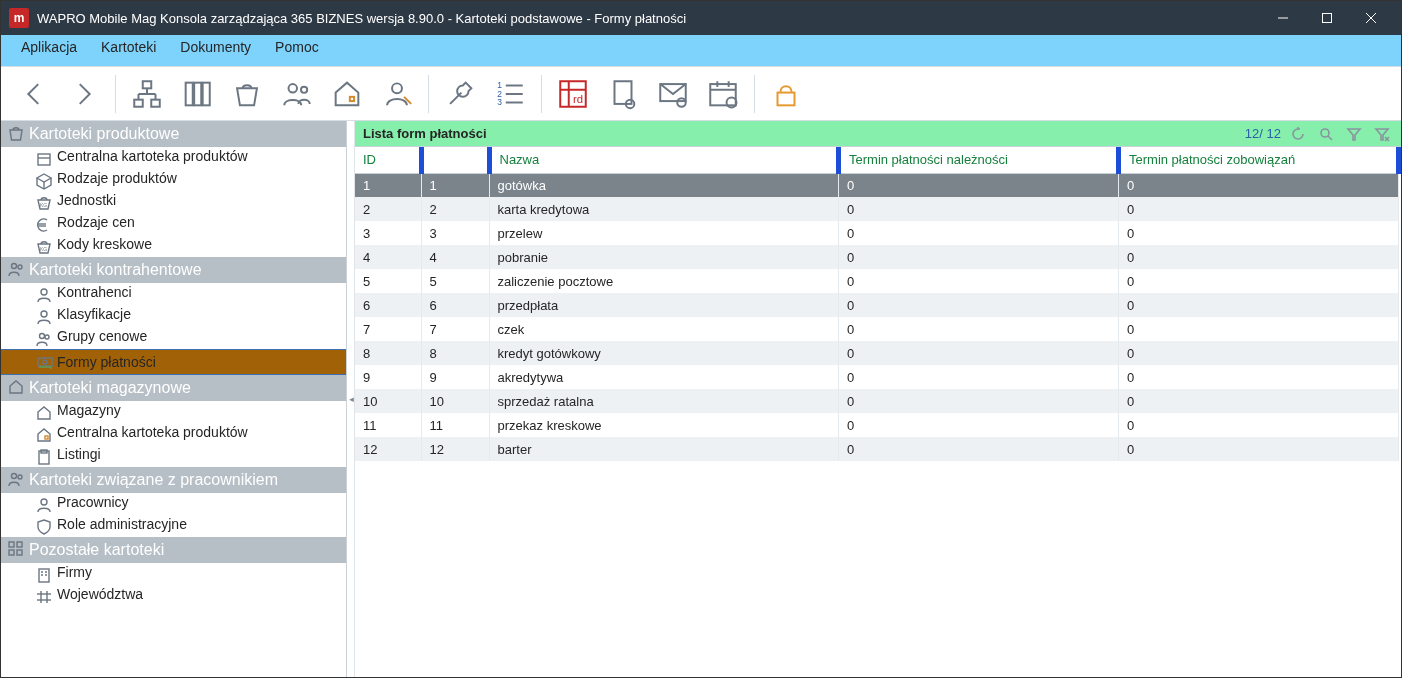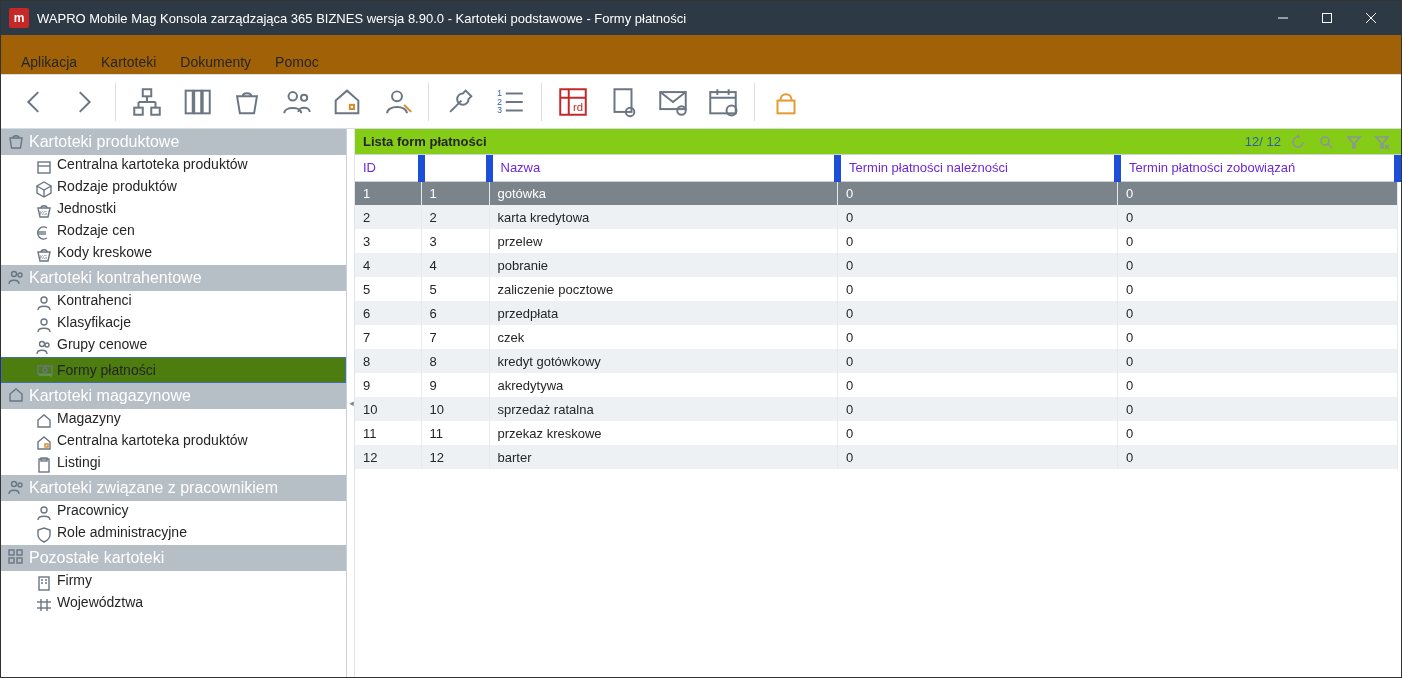--- a/index.html
+++ b/index.html
@@ -7,58 +7,58 @@
 
 .window { width: 1402px; height: 678px; border: 1px solid #333; display: flex; flex-direction: column; }
 
 
 .titlebar { height: 34px; background: #2e3946; color: #fff; display: flex; align-items: center; padding: 0 8px; font-size: 13px; }
 .titlebar .logo { width: 20px; height: 20px; background: #c62828; color: #fff; display: flex; align-items: center; justify-content: center; font-size: 12px; font-weight: bold; border-radius: 2px; margin-right: 8px; }
 .titlebar .title-text { flex: 1; }
 .titlebar .winbtn { width: 44px; height: 34px; display: flex; align-items: center; justify-content: center; color: #fff; }
 
 
-.menubar { height: 40px; background: #a16207; border-bottom: 1px solid #d6dde3; display: flex; align-items: flex-end; padding: 0 8px; font-size: 14px; color: #252525; }
+.menubar { height: 32px; background: #7dd3fc; border-bottom: 1px solid #d6dde3; display: flex; align-items: flex-start; padding: 0 8px; font-size: 14px; color: #252525; }
 .menubar .menuitem { padding: 4px 12px; cursor: default; }
 
 
 .toolbar { height: 54px; background: #fff; border-bottom: 1px solid #d6dde3; display: flex; align-items: center; padding: 0 8px; }
 .toolbar .tbtn { width: 50px; height: 48px; display: flex; align-items: center; justify-content: center; color: #5f6b78; }
 .toolbar .sep { width: 1px; height: 38px; background: #d6dde3; margin: 0 6px; }
 .toolbar svg { width: 34px; height: 34px; stroke: #6b7682; fill: none; stroke-width: 1.4; }
 .toolbar .rdbtn { stroke: #c62828; }
 .toolbar .lock svg { stroke: #e49a2f; }
 
 
 .main { flex: 1; display: flex; min-height: 0; }
 
 
 .sidebar { width: 346px; background: #fff; border-right: 1px solid #c9d1d9; overflow-y: auto; font-size: 14px; }
 .sidebar .group-header { background: #b6bec6; color: #fff; padding: 4px 8px 4px 28px; position: relative; font-size: 16px; }
 .sidebar .group-header .ghicon { position: absolute; left: 6px; top: 3px; width: 16px; height: 16px; }
 .sidebar .nav-item { padding: 0 8px 4px 56px; position: relative; cursor: default; color: #252525; line-height: 18px; }
 .sidebar .nav-item .nicon { position: absolute; left: 34px; top: 3px; width: 18px; height: 18px; }
-.sidebar .nav-item.selected { border: 1px solid #3f6fb0; background: #4d7c0f; padding: 3px 2px 3px 55px; }
+.sidebar .nav-item.selected { border: 1px solid #3f6fb0; background: #a16207; padding: 3px 2px 3px 55px; }
 .sidebar svg { width: 18px; height: 18px; stroke: #6b7682; fill: none; stroke-width: 1.4; }
 
 
 .splitter { width: 8px; background: #fff; border-right: 1px solid #e0e5ea; position: relative; display:flex; align-items:center; justify-content:center; }
 .splitter .dots { font-size: 9px; color: #7b8690; letter-spacing: -2px; }
 
 
 .content { flex: 1; display: flex; flex-direction: column; min-width: 0; }
-.list-header { height: 26px; background: #84cc16; border-bottom: 1px solid #c9d1d9; display: flex; align-items: center; padding: 0 8px; font-size: 13px; font-weight: bold; color: #252525; gap: 6px; }
+.list-header { height: 26px; background: #86efac; border-bottom: 1px solid #c9d1d9; display: flex; align-items: center; padding: 0 8px; font-size: 13px; font-weight: bold; color: #252525; gap: 6px; }
 .list-header .spacer { flex: 1; }
 .list-header .count { color: #2c5fa7; font-weight: normal; font-size: 13px; margin-right:0;}
 .list-header .htool { width: 22px; height: 22px; display: flex; align-items: center; justify-content: center; color: #8a949e; }
 .list-header svg { width: 16px; height: 16px; stroke: #8a949e; fill: none; stroke-width: 1.6; }
 
 .grid { flex: 1; overflow: auto; }
 .grid table { width: 100%; border-collapse: collapse; font-size: 13px; color: #252525; table-layout: fixed; }
-.grid th { text-align: left; font-weight: normal; padding: 4px 8px; background: #fff; border-bottom: 1px solid #c9d1d9; border-right: 7px solid #1d4ed8; height: 26px; color: #6d28d9;}
+.grid th { text-align: left; font-weight: normal; padding: 4px 8px; background: #fff; border-bottom: 1px solid #c9d1d9; border-right: 5px solid #1d4ed8; height: 26px; color: #15803d;}
 .grid td { padding: 3px 8px; border-right: 1px solid #e5eaee; height: 24px; }
 .grid tr.even td { background: #eef1f4; }
 .grid tr.odd td { background: #fff; }
 .grid tr.selected td { background: #7b838b; color: #fff; }
 .col-id { width: 66px; }
 .col-idx { width: 68px; }
 .col-name { }
 .col-t1 { width: 280px; }
 .col-t2 { width: 280px; }
 </style>

